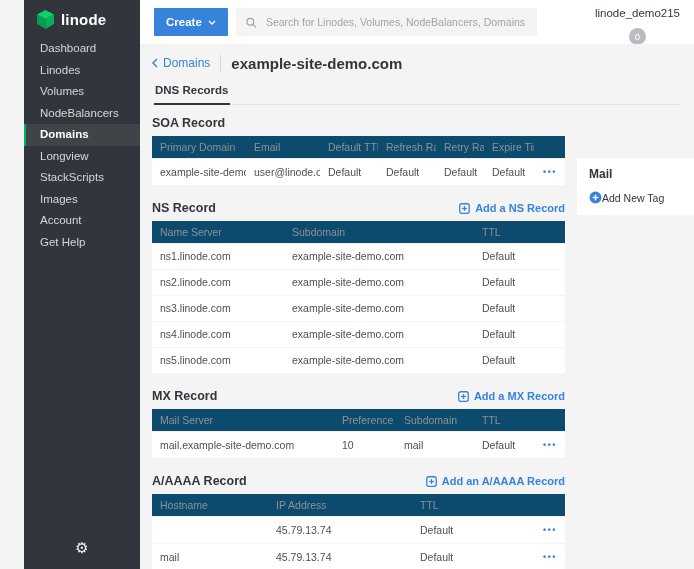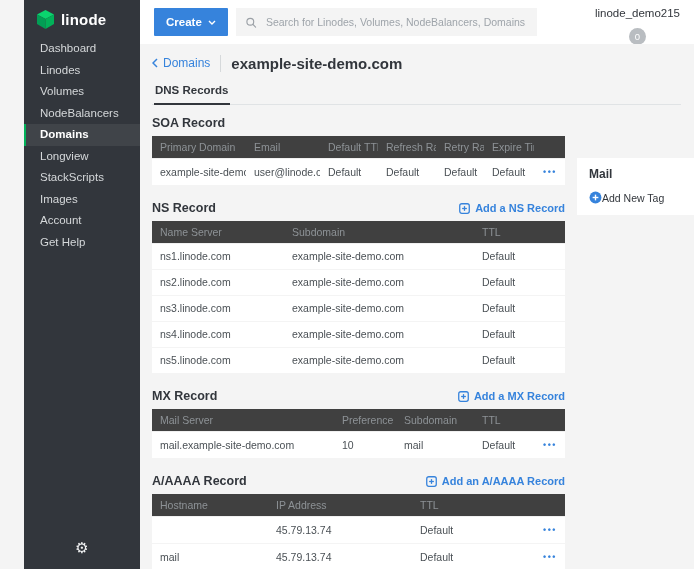--- a/index.html
+++ b/index.html
@@ -58,21 +58,21 @@
   .col-side { width: 128px; min-width: 128px; }
 
   .section { margin-bottom: 15px; }
   .section-head { display: flex; justify-content: space-between;
     margin-bottom: 6px; min-height: 14px; }
   .section-title { font-size: 12.5px; font-weight: 700; color: #32363c; }
   .add-link { display: flex; align-items: center; gap: 5px; color: #3683dc; font-size: 11px; cursor: pointer; font-weight: bold; }
 
   .records-table { width: 100%; border-collapse: collapse; background: #fff; table-layout: fixed; }
   .records-table th { text-align: left; font-weight: 400; font-size: 10.5px; color: #8d9296;
-    padding: 5px 8px; background: #404040; border-bottom: 1px solid #f0f0f0;
+    padding: 5px 8px; background: #0c4a6e; border-bottom: 1px solid #f0f0f0;
     white-space: nowrap; overflow: hidden; }
   .records-table td { font-size: 10.5px; color: #4a5055; padding: 6px 8px; line-height: 13px;
     border-bottom: 1px solid #f4f4f4; white-space: nowrap; overflow: hidden; }
   .actions-cell { text-align: right; }
   .ellipsis-btn { color: #3683dc; font-size: 9px; letter-spacing: 1.5px; font-weight: 700; cursor: pointer; }
 
   .tags-card { background: #fff; margin-top: 42px; padding: 9px 12px 11px; }
   .tags-title { font-size: 12px; font-weight: 700; color: #32363c; margin-bottom: 10px; }
   .add-tag { display: flex; align-items: center; font-size: 10.5px; color: #32363c; cursor: pointer; }
 </style>

